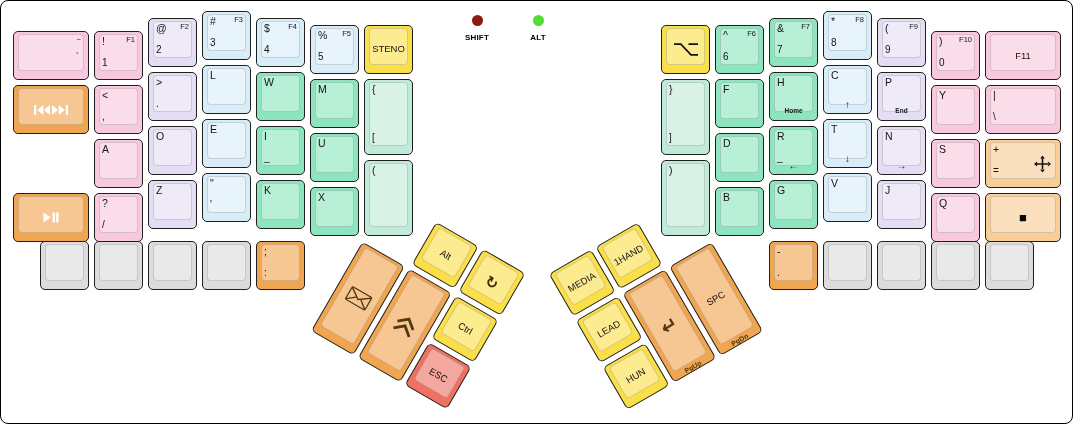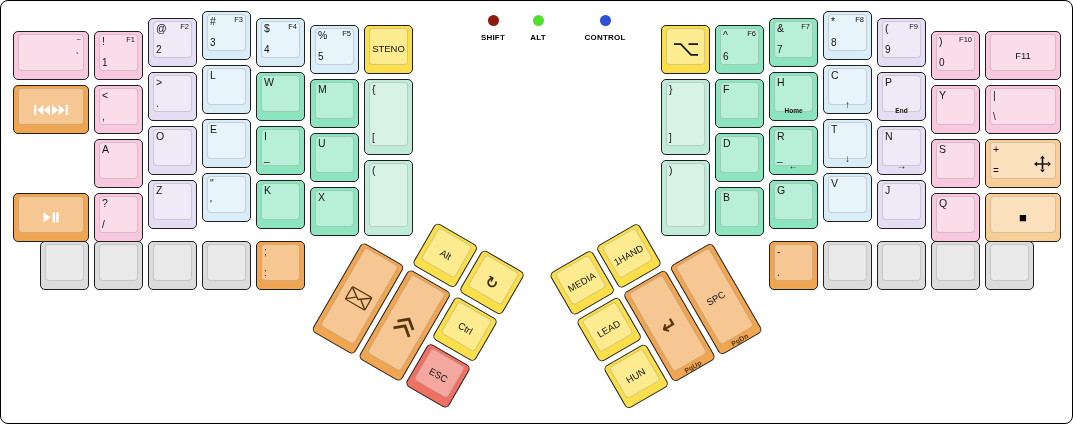--- a/index.html
+++ b/index.html
@@ -32,32 +32,28 @@
   .txticon{font-weight:bold;}
 
   .indicator{position:absolute;top:14px;text-align:center;}
   .led{width:11px;height:11px;border-radius:50%;display:block;margin:0 auto;}
   .led-label{display:block;margin-top:7px;font-size:8px;font-weight:bold;letter-spacing:.2px;color:#000;}
 </style>
 </head>
 <body>
 
 <div class="board">
-  <div class="indicator" style="left:464px;width:56px;">
+  <div class="indicator" style="left:448px;width:56px;">
     <span class="led" style="background: rgb(140, 26, 16);"></span>
     <span class="led-label">SHIFT</span>
   </div>
   <div class="indicator" style="left:509px;width:56px;">
     <span class="led" style="background: rgb(83, 221, 48);"></span>
     <span class="led-label">ALT</span>
   </div>
-  <div class="indicator" style="left:570px;width:68px;">
-    <span class="led" style="background: rgb(43, 80, 212);"></span>
-    <span class="led-label">CONTROL</span>
-  </div>
   <div id="main-keys" class="layer">
       <div class="key" style="left: 12px; top: 30.25px; width: 76px; height: 49px; background: rgb(248, 200, 222);">
         <div class="keytop"></div>
         <span class="lbl l-tr">~</span>
         <span class="lbl l-mr">`</span>
       </div>
       <div class="key" style="left: 93px; top: 30.25px; width: 49px; height: 49px; background: rgb(248, 200, 222);">
         <div class="keytop"></div>
         <span class="lbl l-tl">!</span>
         <span class="lbl l-tr">F1</span>

